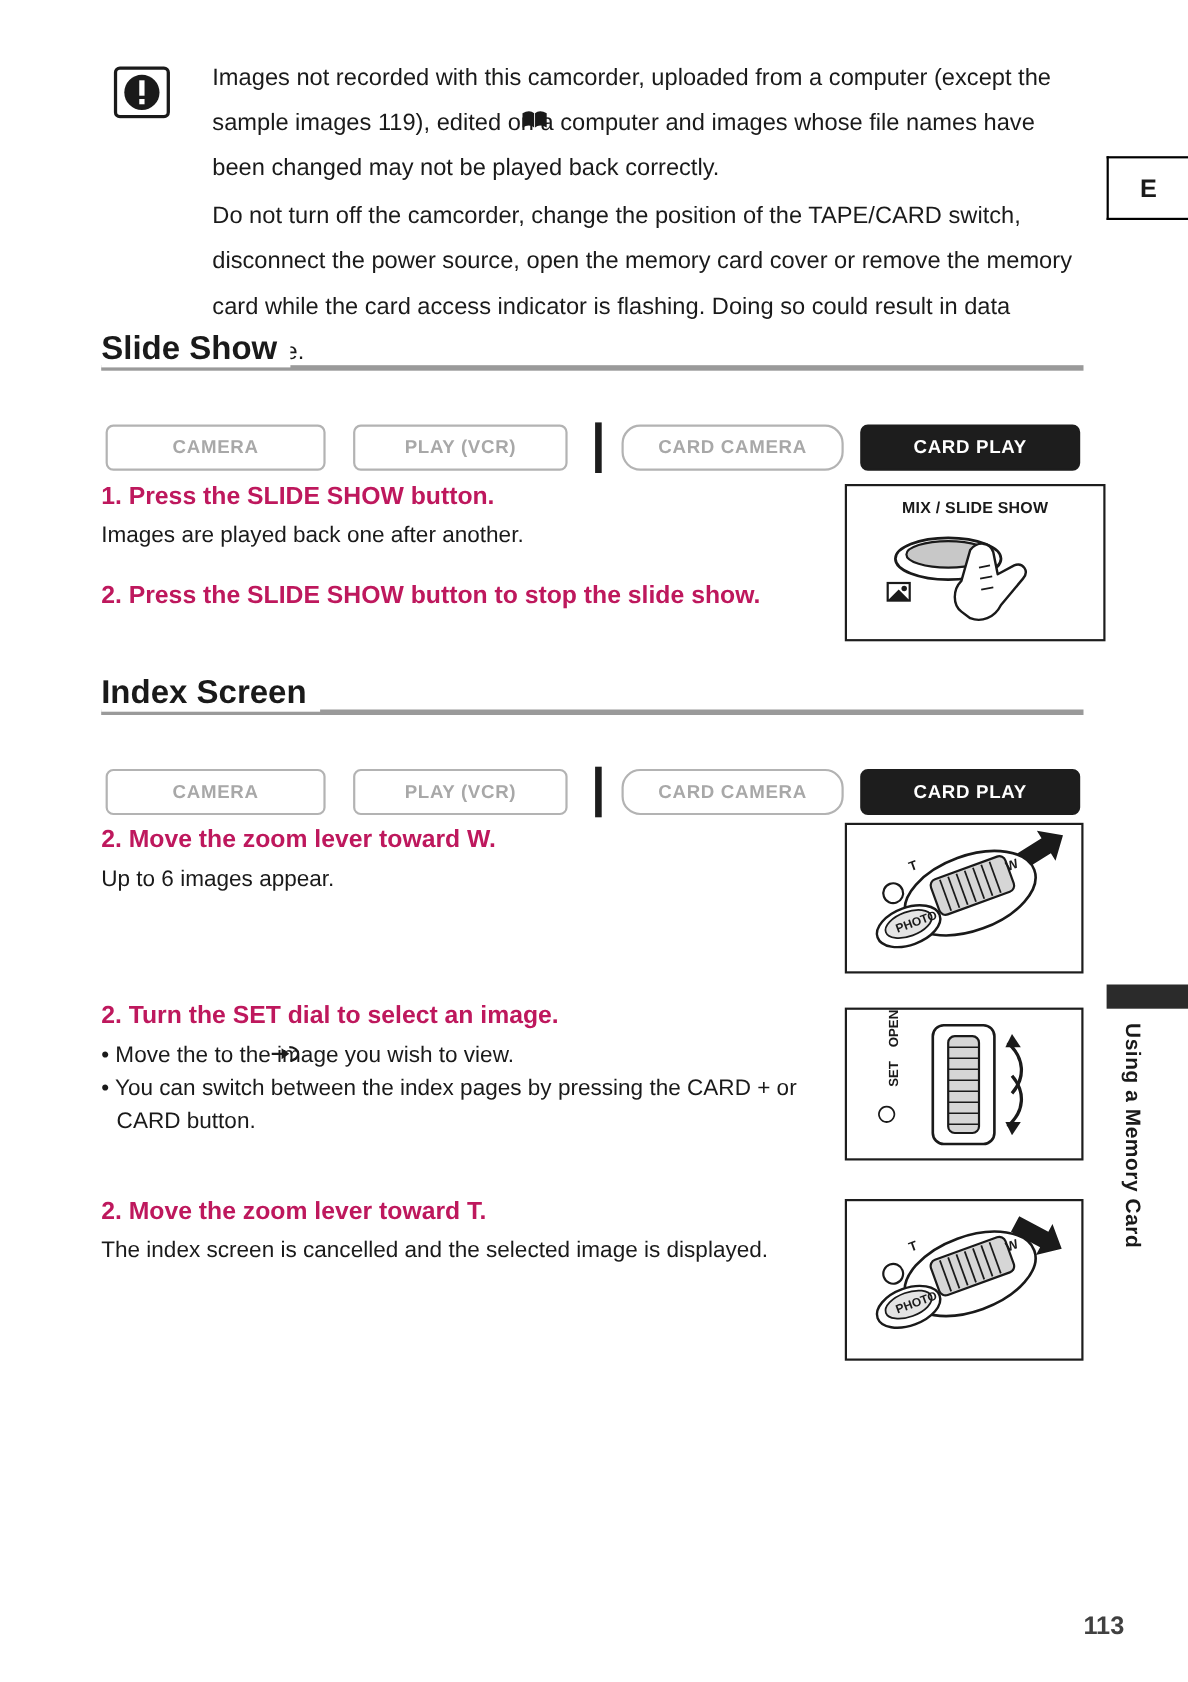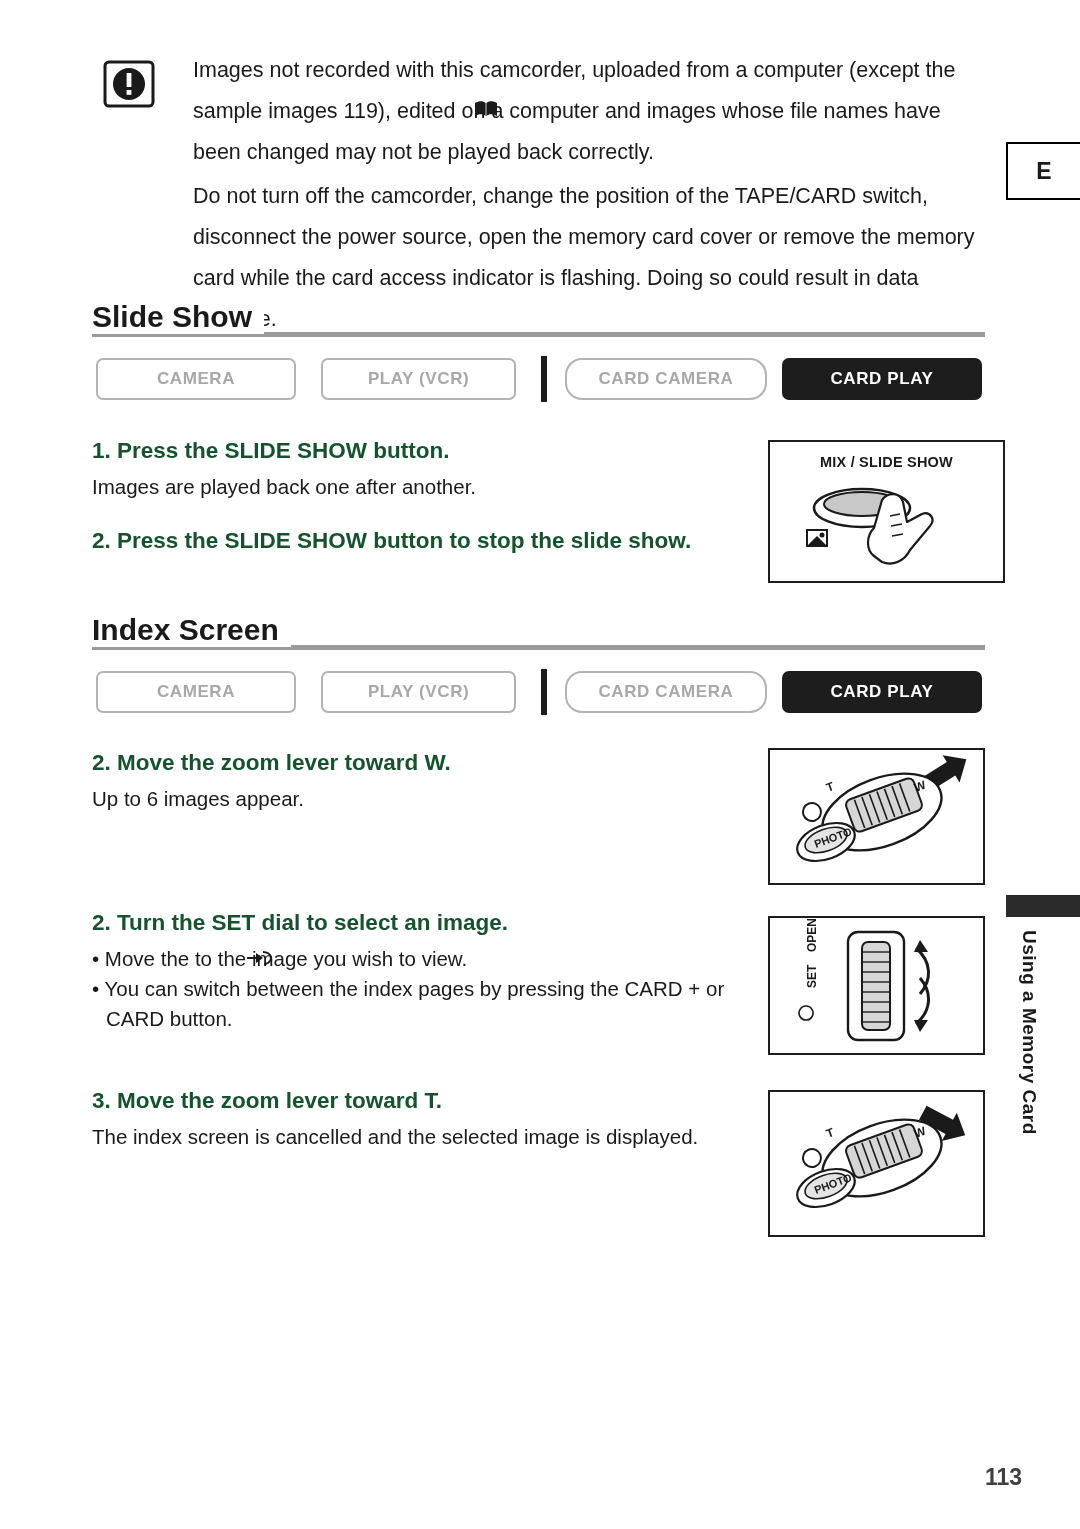--- a/index.html
+++ b/index.html
@@ -94,20 +94,21 @@
   }
 
   
   .mode-bar {
     position: absolute;
     left: 96px;
     width: 886px;
     height: 42px;
     display: flex;
     align-items: center;
+    margin-top: 28px;
   }
   .mode-btn {
     height: 42px;
     border: 2px solid #b3b3b3;
     border-radius: 7px;
     display: flex;
     align-items: center;
     justify-content: center;
     font-size: 17px;
     font-weight: bold;
@@ -133,21 +134,21 @@
   }
 
   
   .step {
     position: absolute;
     left: 92px;
   }
   .step-title {
     font-size: 22.5px;
     font-weight: bold;
-    color: #14532d;
+    color: #be185d;
     white-space: nowrap;
   }
   .step-body {
     font-size: 20.5px;
     line-height: 30px;
     color: #1a1a1a;
     margin-top: 8px;
   }
   .step-body p { margin: 0; }
   .bullet-line { text-indent: -14px; padding-left: 14px; }
@@ -310,21 +311,21 @@
 </div>
 
 <div style="position:absolute;left:246px;top:948px;">
   <svg width="26" height="20" viewBox="0 0 26 20">
     <path d="M1 9 L10 9 L10 5 L17 10 L10 15 L10 11 L1 11 Z" fill="#1a1a1a"></path>
     <path d="M17 4 C21 4, 25 6, 25 10 C25 14, 21 16, 18 16" fill="none" stroke="#1a1a1a" stroke-width="2"></path>
   </svg>
 </div>
 
 <div class="step" style="top:1088px;width:700px;">
-  <div class="step-title">3. Move the zoom lever toward T.</div>
+  <div class="step-title">2. Move the zoom lever toward T.</div>
   <div class="step-body">
     <p>The index screen is cancelled and the selected image is displayed.</p>
   </div>
 </div>
 
 <div class="illus" style="left:768px;top:748px;width:217px;height:137px;">
   <svg width="213" height="133" viewBox="0 0 213 133">
     <path d="M152 14 L182 14 L182 6 L200 22 L182 38 L182 30 L152 30 Z" fill="#1a1a1a" transform="rotate(-32 176 22)"></path>
     <ellipse cx="112" cy="62" rx="62" ry="34" fill="#ffffff" stroke="#1a1a1a" stroke-width="2.4" transform="rotate(-20 112 62)"></ellipse>
     <rect x="78" y="38" width="72" height="34" rx="6" fill="#d6d6d6" stroke="#1a1a1a" stroke-width="2" transform="rotate(-20 114 55)"></rect>

